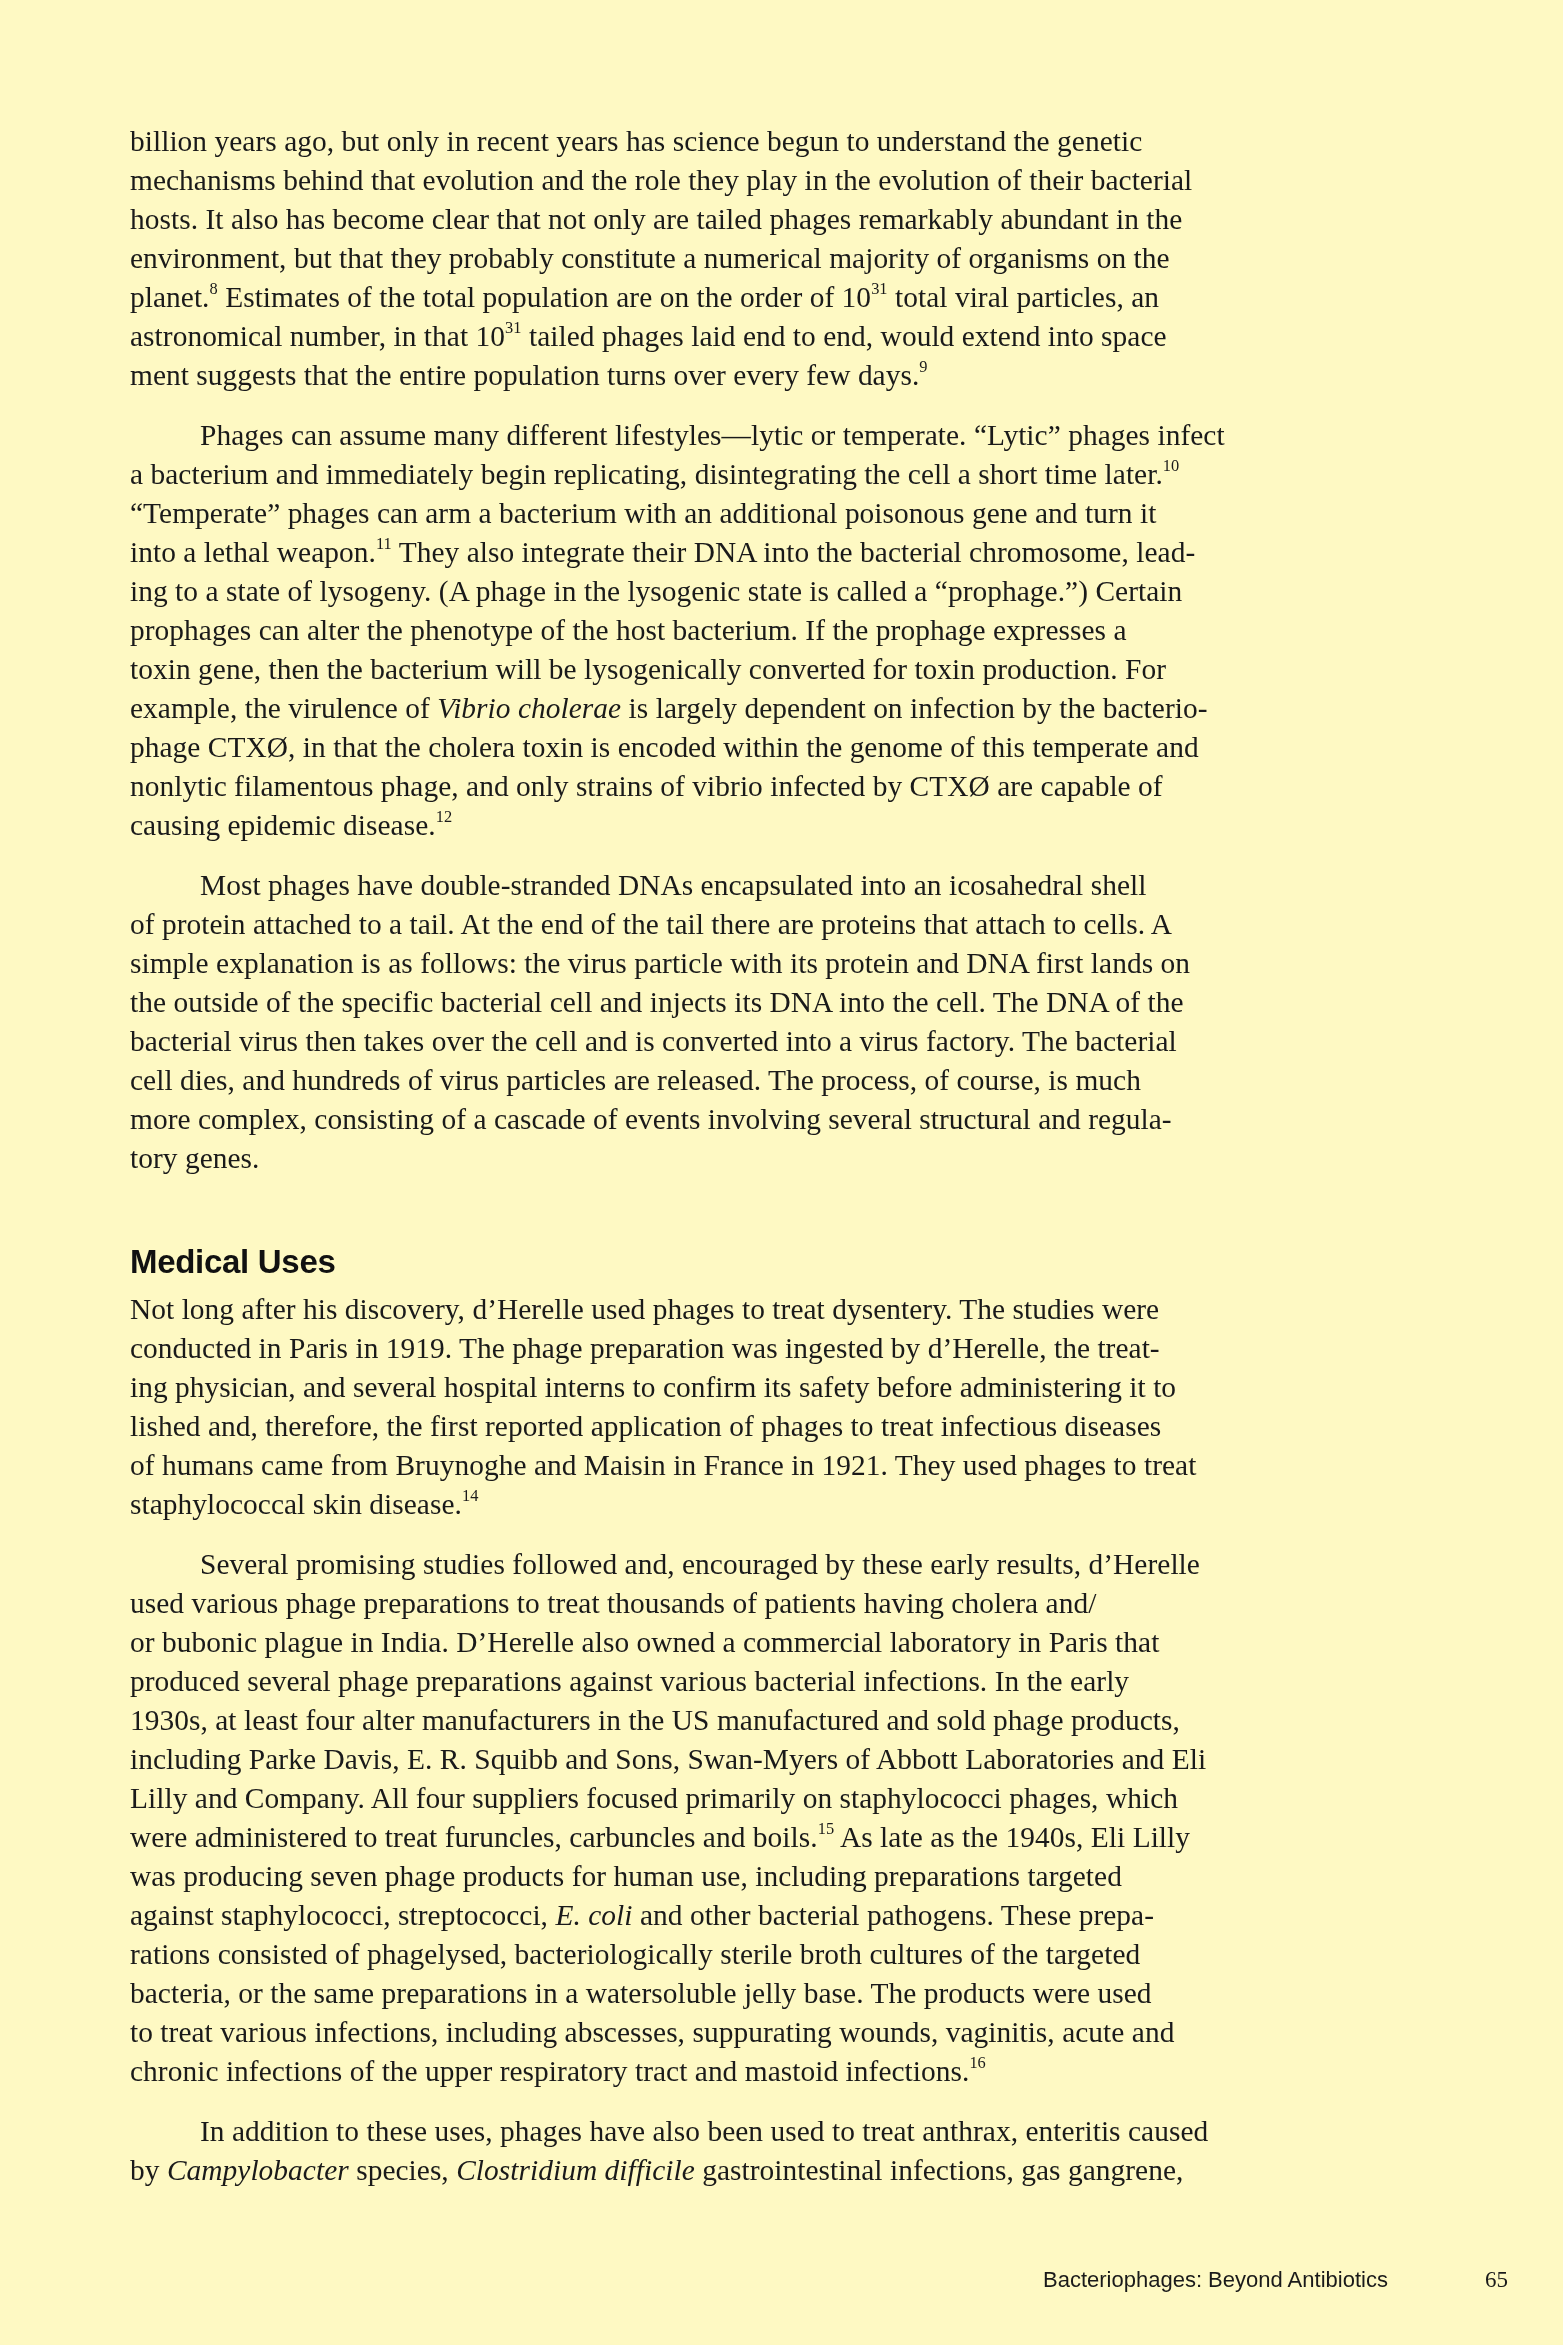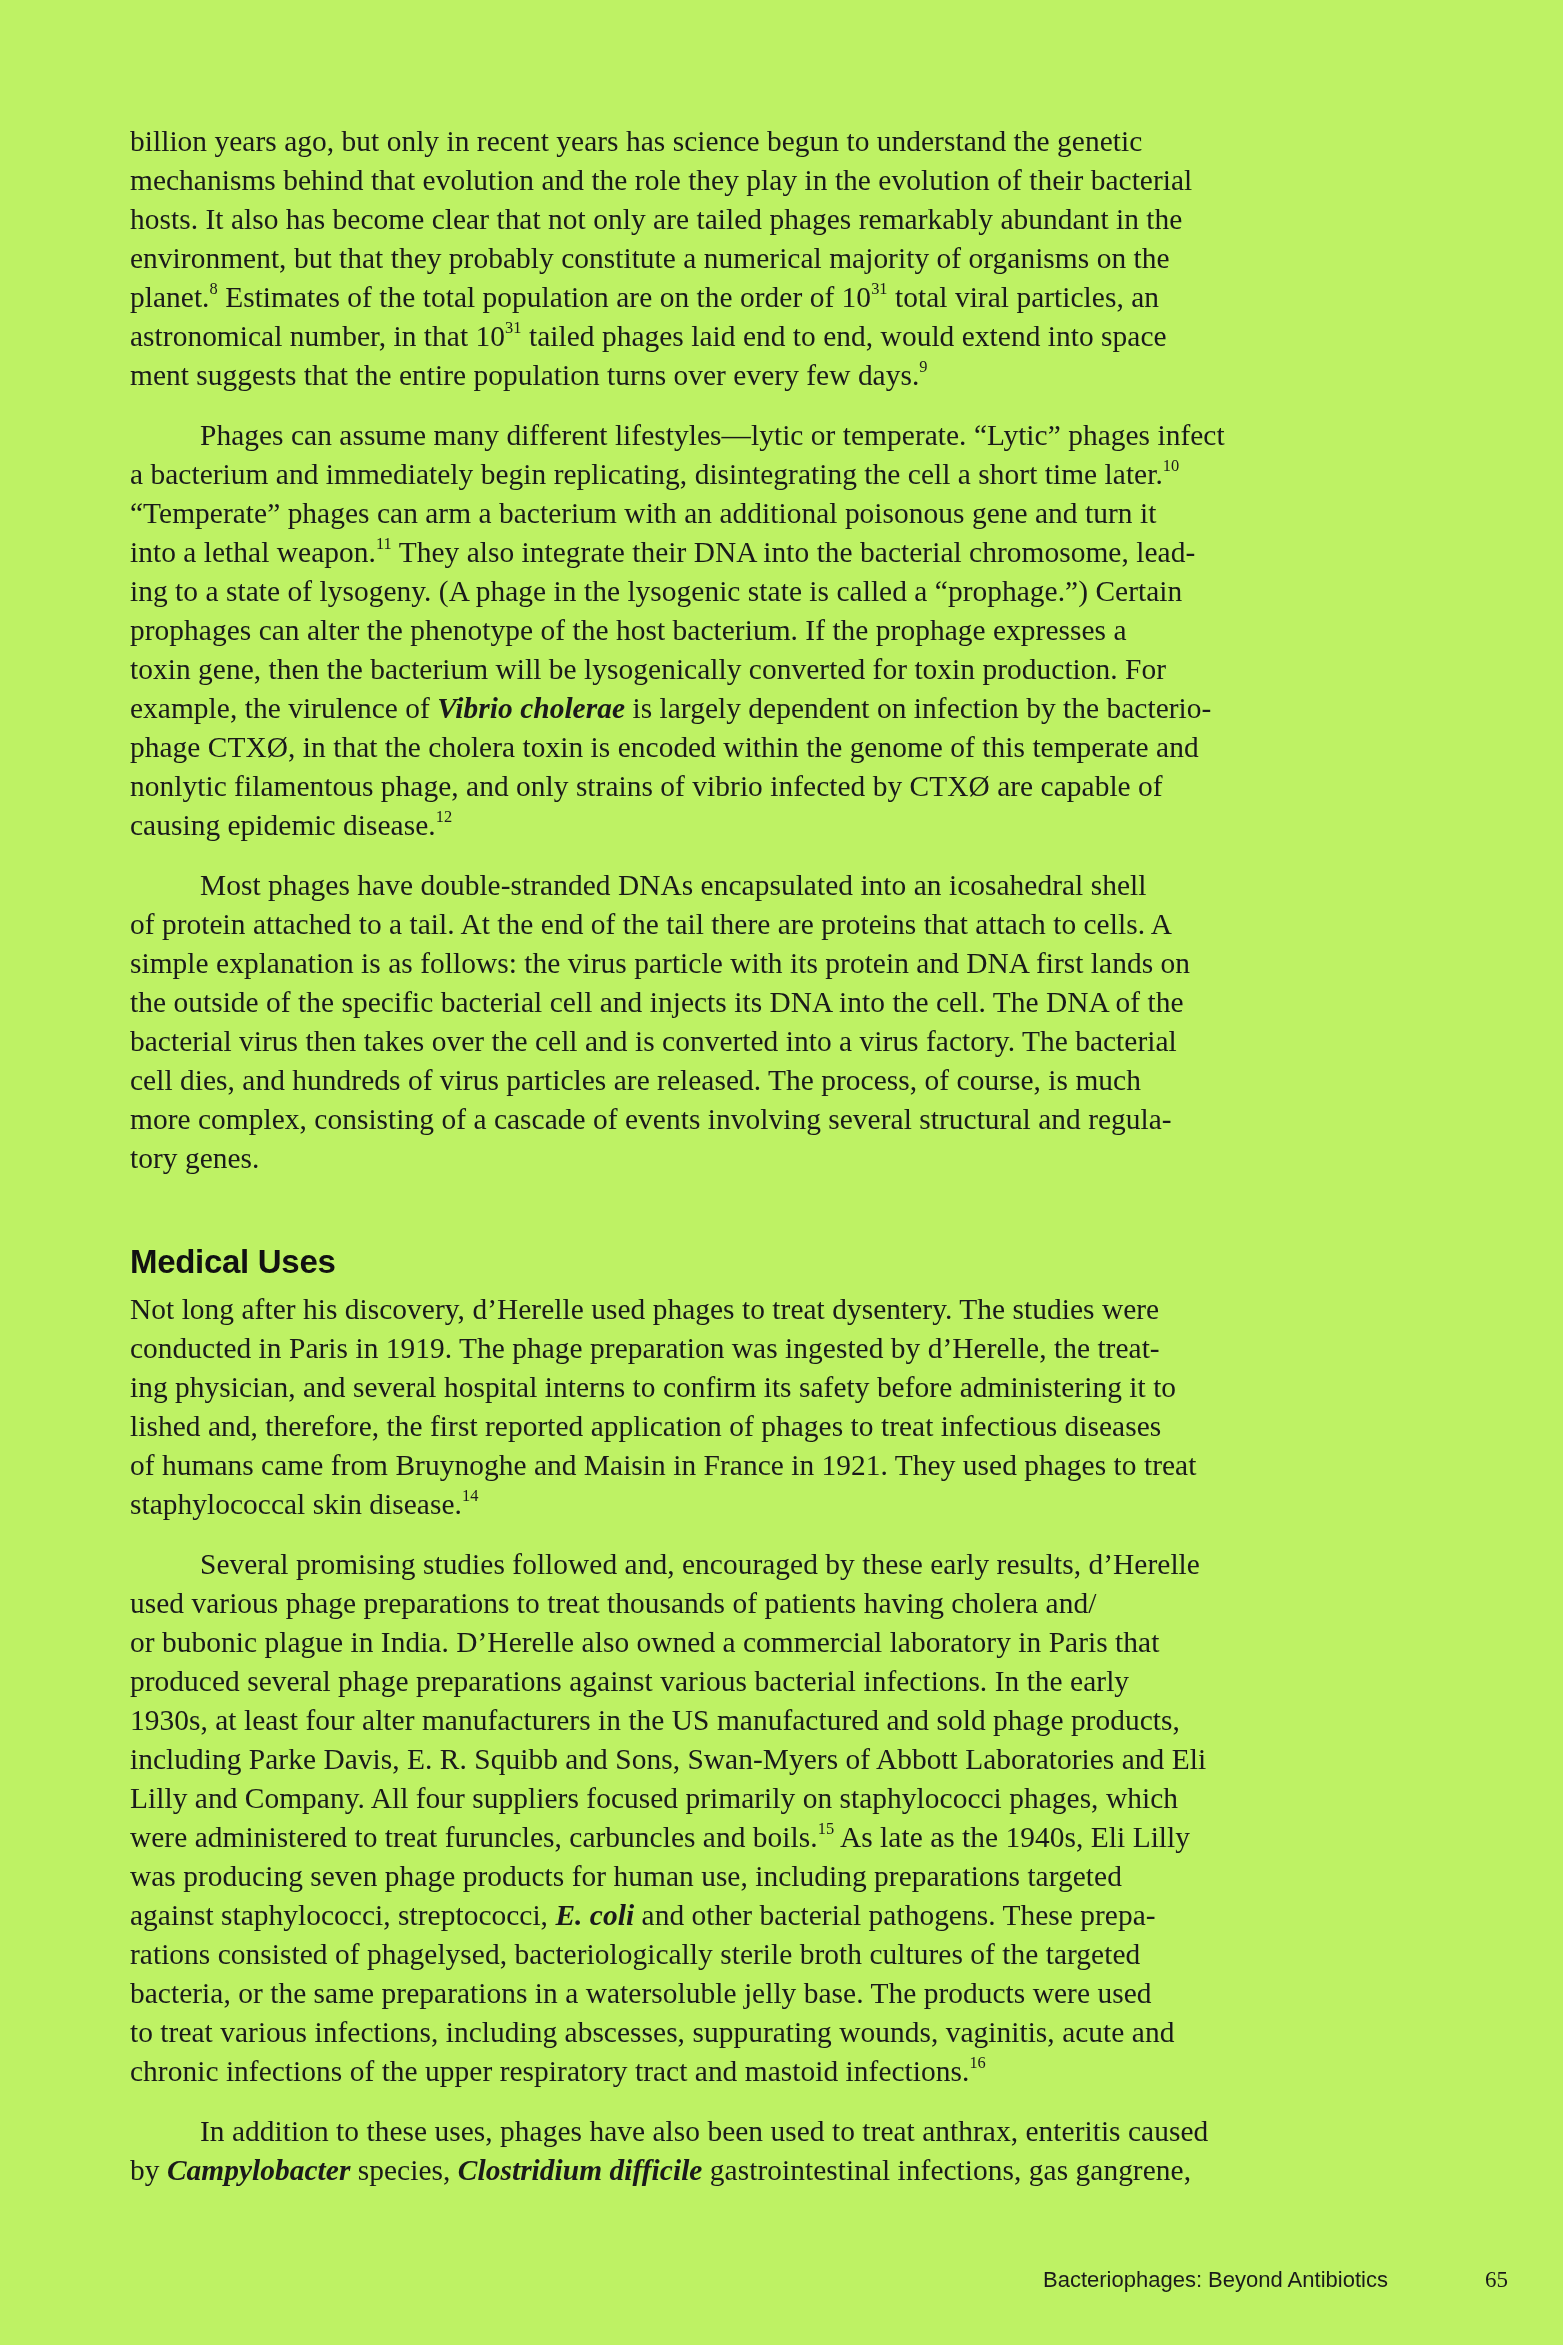--- a/index.html
+++ b/index.html
@@ -12,21 +12,21 @@
     height: 2345px;
     position: relative;
     overflow: hidden;
     color: #1a1a1a;
   }
   .page {
     position: absolute;
     left: 0; top: 0;
     width: 1563px;
     height: 2345px;
-    background: #bef264;
+    background: #fef9c3;
   }
   .block {
     position: absolute;
     left: 130px;
     width: 1313px;
   }
   .line {
     font-family: "Liberation Serif", "DejaVu Serif", serif;
     font-size: 29.4px;
     line-height: 39px;
@@ -34,21 +34,20 @@
     white-space: nowrap;
     letter-spacing: 0.05px;
     color: #1a1a1a;
   }
   .line.indent {
     padding-left: 70px;
     margin-top: 21px;
   }
   .line i, .line em {
     font-style: italic;
-    font-weight: bold;
   }
   .line sup {
     font-size: 16.4px;
     line-height: 0;
     position: relative;
     top: -1.9px;
     vertical-align: super;
   }
   #section-1 {
     top: 122px;

